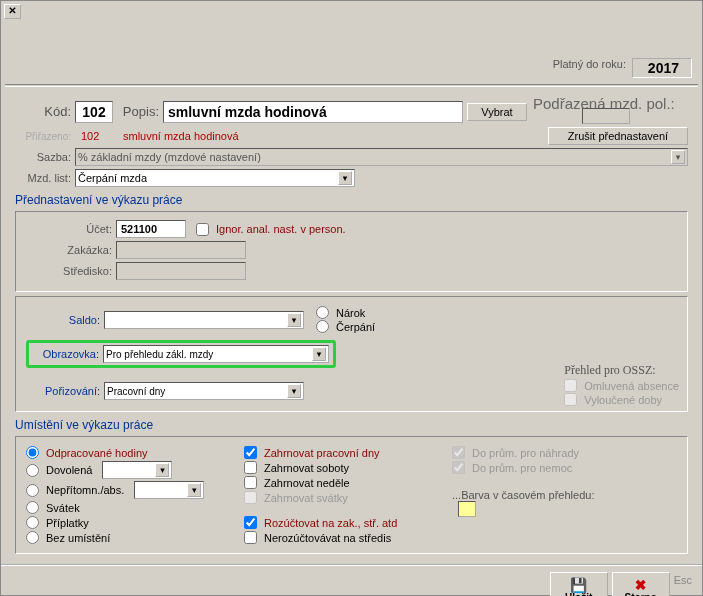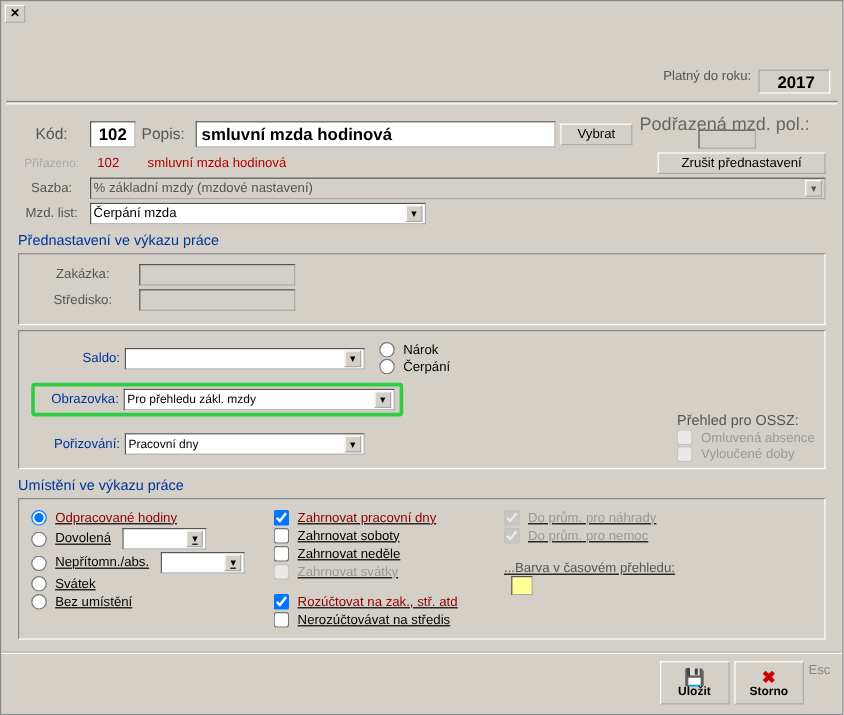--- a/index.html
+++ b/index.html
@@ -45,23 +45,23 @@
 .divider {
   height: 3px;
   border-top: 1px solid #888;
   border-bottom: 1px solid #fff;
   margin: 0 4px 8px 4px;
 }
 .form-area {
   padding: 4px 14px;
 }
 .row { display: flex; align-items: center; margin-bottom: 3px; }
-.lbl { color: #555; text-align: center; padding-right: 4px; }
+.lbl { color: #555; text-align: right; padding-right: 4px; }
 .lbl-blue { color: #003399; text-align: right; padding-right: 4px; }
-.lbl-dkblue { color: #003399; font-size: 12px; }
+.lbl-dkblue { color: #003399; font-size: 12px; font-family: Liberation Serif, serif; }
 .input-sunken {
   border: 1px inset #aaa;
   background: #fff;
   padding: 2px 4px;
   font-size: 11px;
   height: 18px;
 }
 .input-sunken.bold { font-weight: bold; font-size: 14px; height: 22px; }
 .input-sunken.gray { background: #d4d0c8; color: #555; }
 .btn {
@@ -105,21 +105,21 @@
   border: 3px solid #2ecc40;
   border-radius: 3px;
   padding: 2px 4px;
   display: flex;
   align-items: center;
 }
 .checkbox { display: flex; align-items: center; gap: 4px; margin: 1px 0; }
 .checkbox input[type="checkbox"], .checkbox input[type="radio"] { margin: 0 3px 0 0; }
 .dk-red { color: #8b0000; }
 .light-gray-text { color: #999; }
-.cols { display: flex; gap: 2px; text-decoration: underline; }
+.cols { display: flex; gap: 18px; }
 .col { display: flex; flex-direction: column; }
 .bottom-bar {
   display: flex;
   justify-content: flex-end;
   gap: 4px;
   padding: 6px 10px;
   border-top: 2px groove #fff;
   margin-top: 6px;
 }
 .bottom-btn {
@@ -194,20 +194,28 @@
     <div class="row">
       <span class="lbl" style="width:60px">Mzd. list:</span>
       <div class="select" style="width:280px">
         <span>Čerpání mzda</span>
         <span class="arrow">▾</span>
       </div>
     </div>
 
     <div class="section-title">Přednastavení ve výkazu práce</div>
     <div class="fieldset">
+      <div class="row">
+        <span class="lbl" style="width:90px">Účet:</span>
+        <div class="input-sunken" style="width:70px;font-weight:bold">521100</div>
+        <label class="checkbox dk-red" style="margin-left:10px">
+          <input type="checkbox" style="">
+          <span>Ignor. anal. nast. v person.</span>
+        </label>
+      </div>
       <div class="row">
         <span class="lbl" style="width:90px">Zakázka:</span>
         <div class="input-sunken gray" style="width:130px"></div>
       </div>
       <div class="row">
         <span class="lbl" style="width:90px">Středisko:</span>
         <div class="input-sunken gray" style="width:130px"></div>
       </div>
     </div>
 
@@ -284,20 +292,24 @@
                 <span></span>
                 <span class="arrow">▾</span>
               </div>
           </label>
           <label class="checkbox">
               <input type="radio" name="um" style="">
               <span>Svátek</span>
             </label>
           <label class="checkbox">
               <input type="radio" name="um" style="">
+              <span>Příplatky</span>
+            </label>
+          <label class="checkbox">
+              <input type="radio" name="um" style="">
               <span>Bez umístění</span>
             </label>
         </div>
 
         <div class="col" style="width:190px">
           <label class="checkbox dk-red">
               <input type="checkbox" checked="" style="">
               <span>Zahrnovat pracovní dny</span>
             </label>
           <label class="checkbox">

